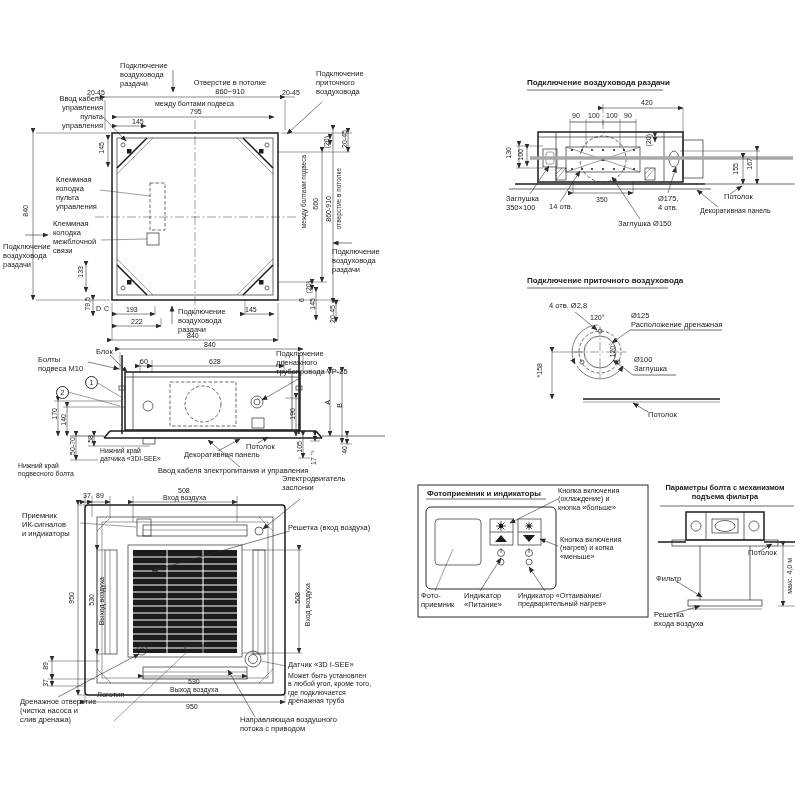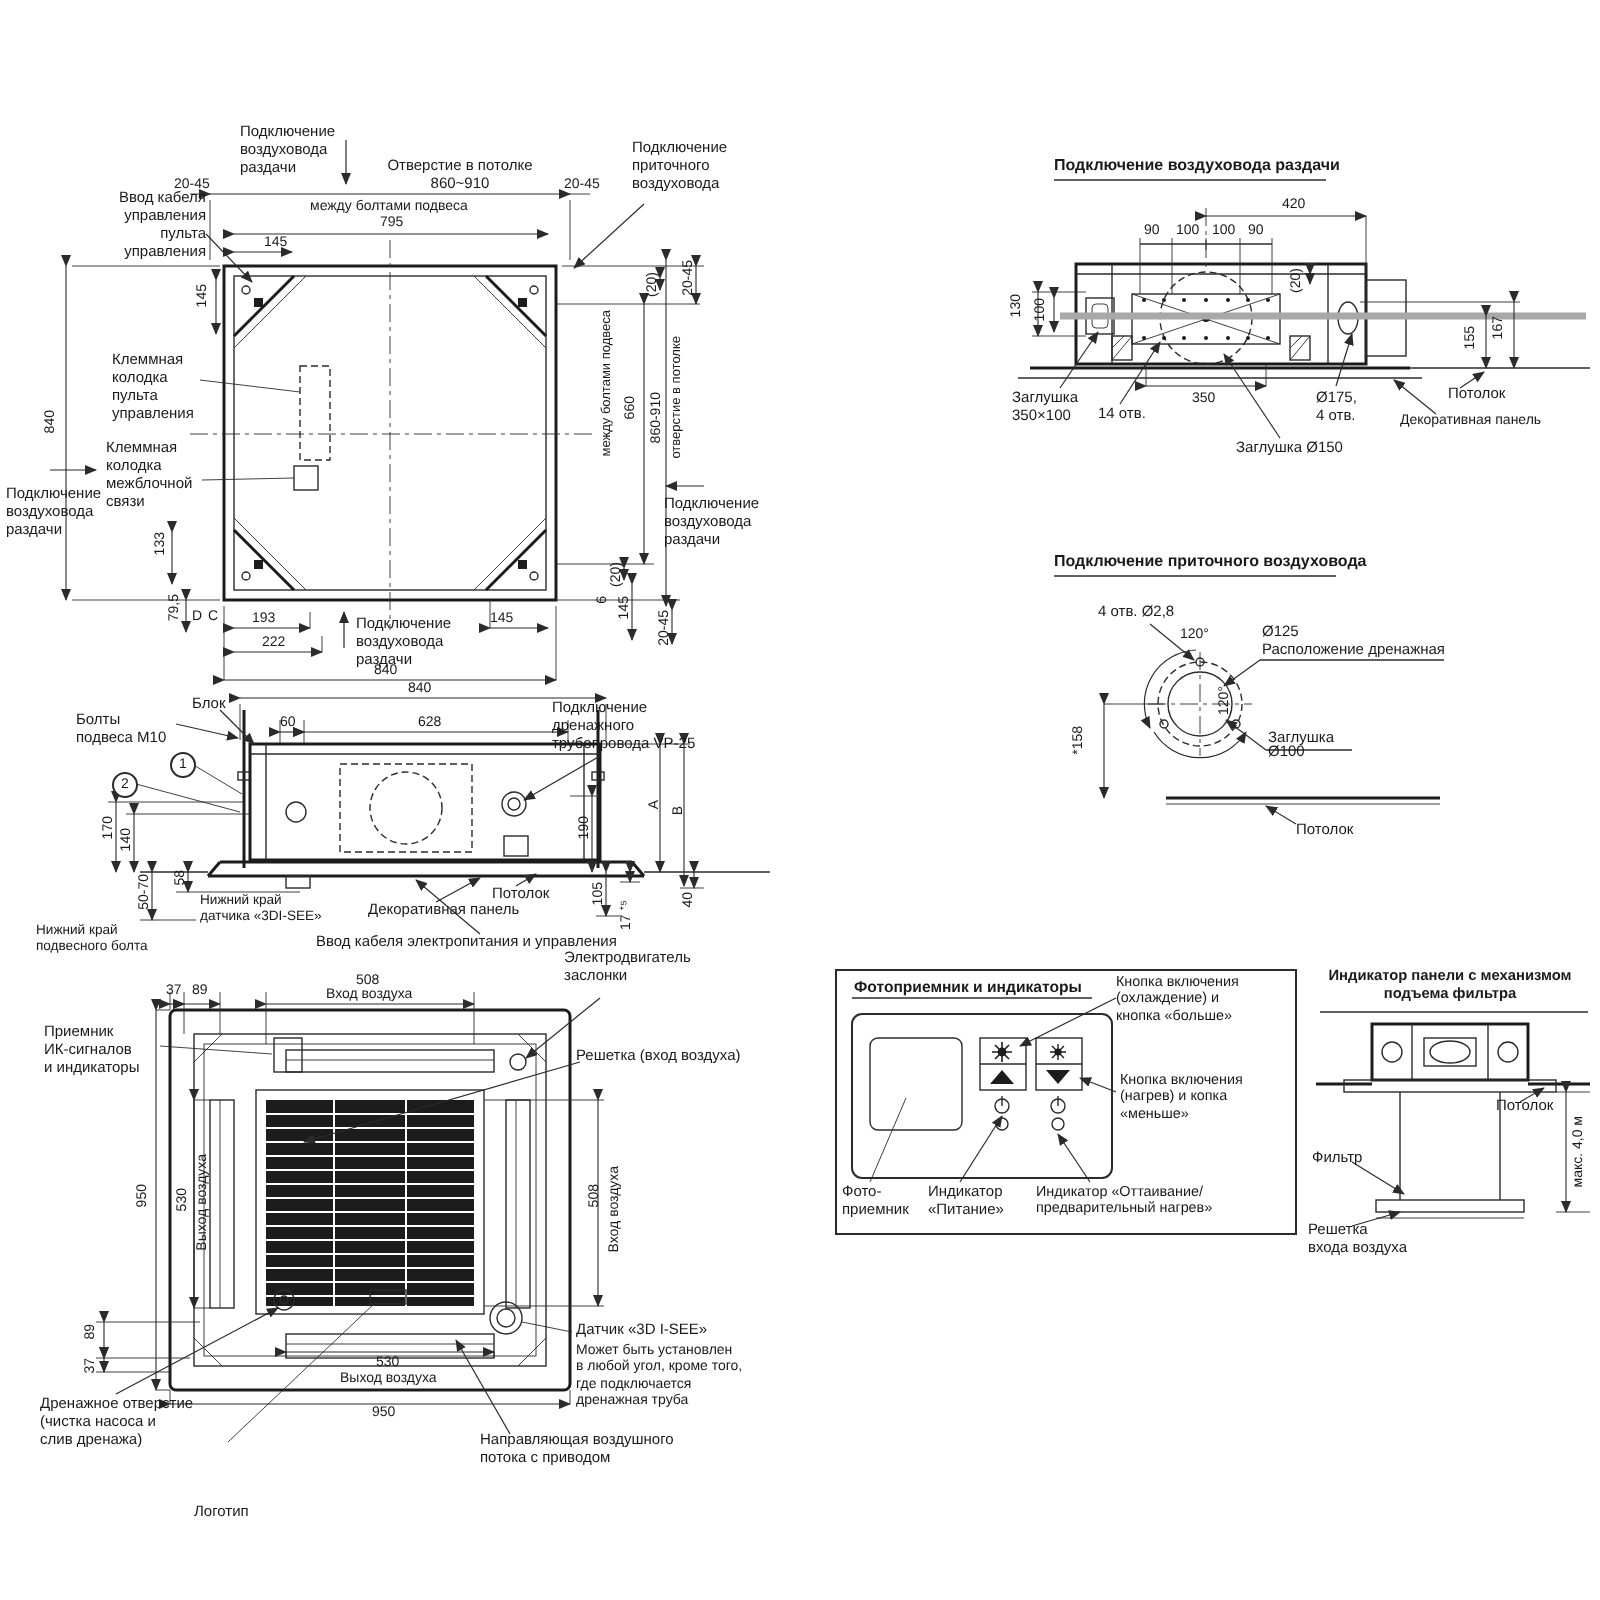--- a/index.html
+++ b/index.html
@@ -408,21 +408,21 @@
 <div class="lbl dim" style="left:188px;top:678px">530</div>
 <div class="lbl dim" style="left:170px;top:686px">Выход воздуха</div>
 <div class="lbl dim" style="left:186px;top:703px">950</div>
 <div class="lbl" style="left:288px;top:661px">Датчик «3D I-SEE»</div>
 <div class="lbl" style="left:288px;top:672px;width:100px;font-size:7px">Может быть установлен
 в любой угол, кроме того,
 где подключается
 дренажная труба</div>
 <div class="lbl" style="left:240px;top:716px;width:100px">Направляющая воздушного
 потока с приводом</div>
-<div class="lbl" style="left:97px;top:752px">Логотип</div>
+<div class="lbl" style="left:97px;top:691px">Логотип</div>
 <div class="lbl" style="left:20px;top:698px;width:80px">Дренажное отверстие
 (чистка насоса и
 слив дренажа)</div>
 
 <div class="lbl ttl" style="left:527px;top:78px">Подключение воздуховода раздачи</div>
 <div class="lbl dim" style="left:641px;top:99px">420</div>
 <div class="lbl dim" style="left:572px;top:112px">90</div>
 <div class="lbl dim" style="left:588px;top:112px">100</div>
 <div class="lbl dim" style="left:606px;top:112px">100</div>
 <div class="lbl dim" style="left:624px;top:112px">90</div>
@@ -440,40 +440,40 @@
 <div class="lbl" style="left:618px;top:220px">Заглушка Ø150</div>
 <div class="lbl" style="left:724px;top:193px">Потолок</div>
 <div class="lbl" style="left:700px;top:207px;width:100px;font-size:7px">Декоративная панель</div>
 
 <div class="lbl ttl" style="left:527px;top:276px">Подключение приточного воздуховода</div>
 <div class="lbl" style="left:549px;top:302px">4 отв. Ø2,8</div>
 <div class="lbl dim" style="left:590px;top:314px">120°</div>
 <div class="lbl" style="left:631px;top:312px">Ø125</div>
 <div class="lbl" style="left:631px;top:321px">Расположение дренажная</div>
 <div class="lbl dim v" style="left:609px;top:343px">120°</div>
-<div class="lbl" style="left:634px;top:372px">Ø100</div>
+<div class="lbl" style="left:634px;top:356px">Ø100</div>
 <div class="lbl" style="left:634px;top:365px">Заглушка</div>
 <div class="lbl dim v" style="left:536px;top:363px">*158</div>
 <div class="lbl" style="left:648px;top:411px">Потолок</div>
 
 <div class="lbl ttl" style="left:427px;top:489px;font-size:7.8px">Фотоприемник и индикаторы</div>
 <div class="lbl" style="left:558px;top:487px;width:90px;font-size:7.2px">Кнопка включения
 (охлаждение) и
 кнопка «больше»</div>
 <div class="lbl" style="left:560px;top:536px;width:90px;font-size:7.2px">Кнопка включения
 (нагрев) и копка
 «меньше»</div>
 <div class="lbl" style="left:421px;top:592px;width:40px">Фото-
 приемник</div>
 <div class="lbl" style="left:464px;top:592px;width:46px">Индикатор
 «Питание»</div>
 <div class="lbl" style="left:518px;top:592px;width:128px;font-size:7.2px">Индикатор «Оттаивание/
 предварительный нагрев»</div>
 
-<div class="lbl ttl c" style="left:655px;top:484px;width:140px;font-size:7.4px">Индикатор панели с механизмом
+<div class="lbl ttl c" style="left:655px;top:484px;width:140px;font-size:7.4px">Параметры болта с механизмом
 подъема фильтра</div>
 <div class="lbl" style="left:748px;top:549px">Потолок</div>
 <div class="lbl dim v" style="left:786px;top:558px">макс. 4,0 м</div>
 <div class="lbl" style="left:656px;top:575px">Фильтр</div>
 <div class="lbl" style="left:654px;top:611px;width:58px">Решетка
 входа воздуха</div>
 
 </div>
 
 </body></html>

